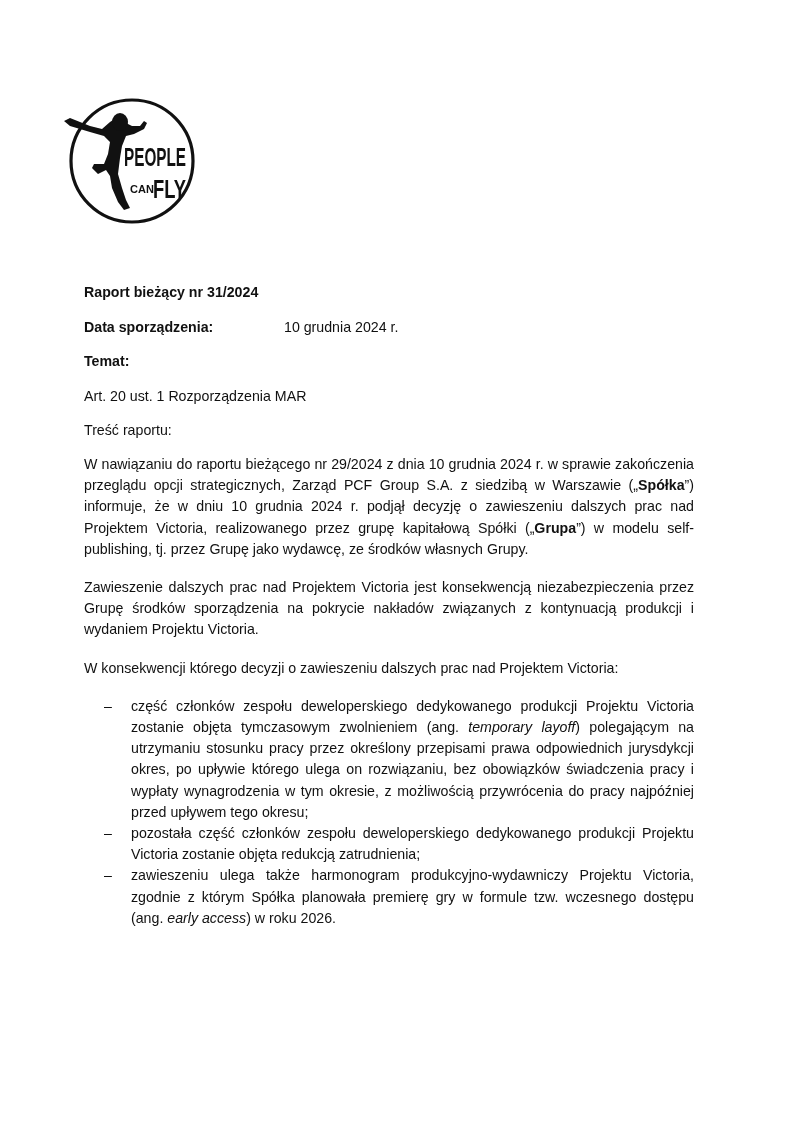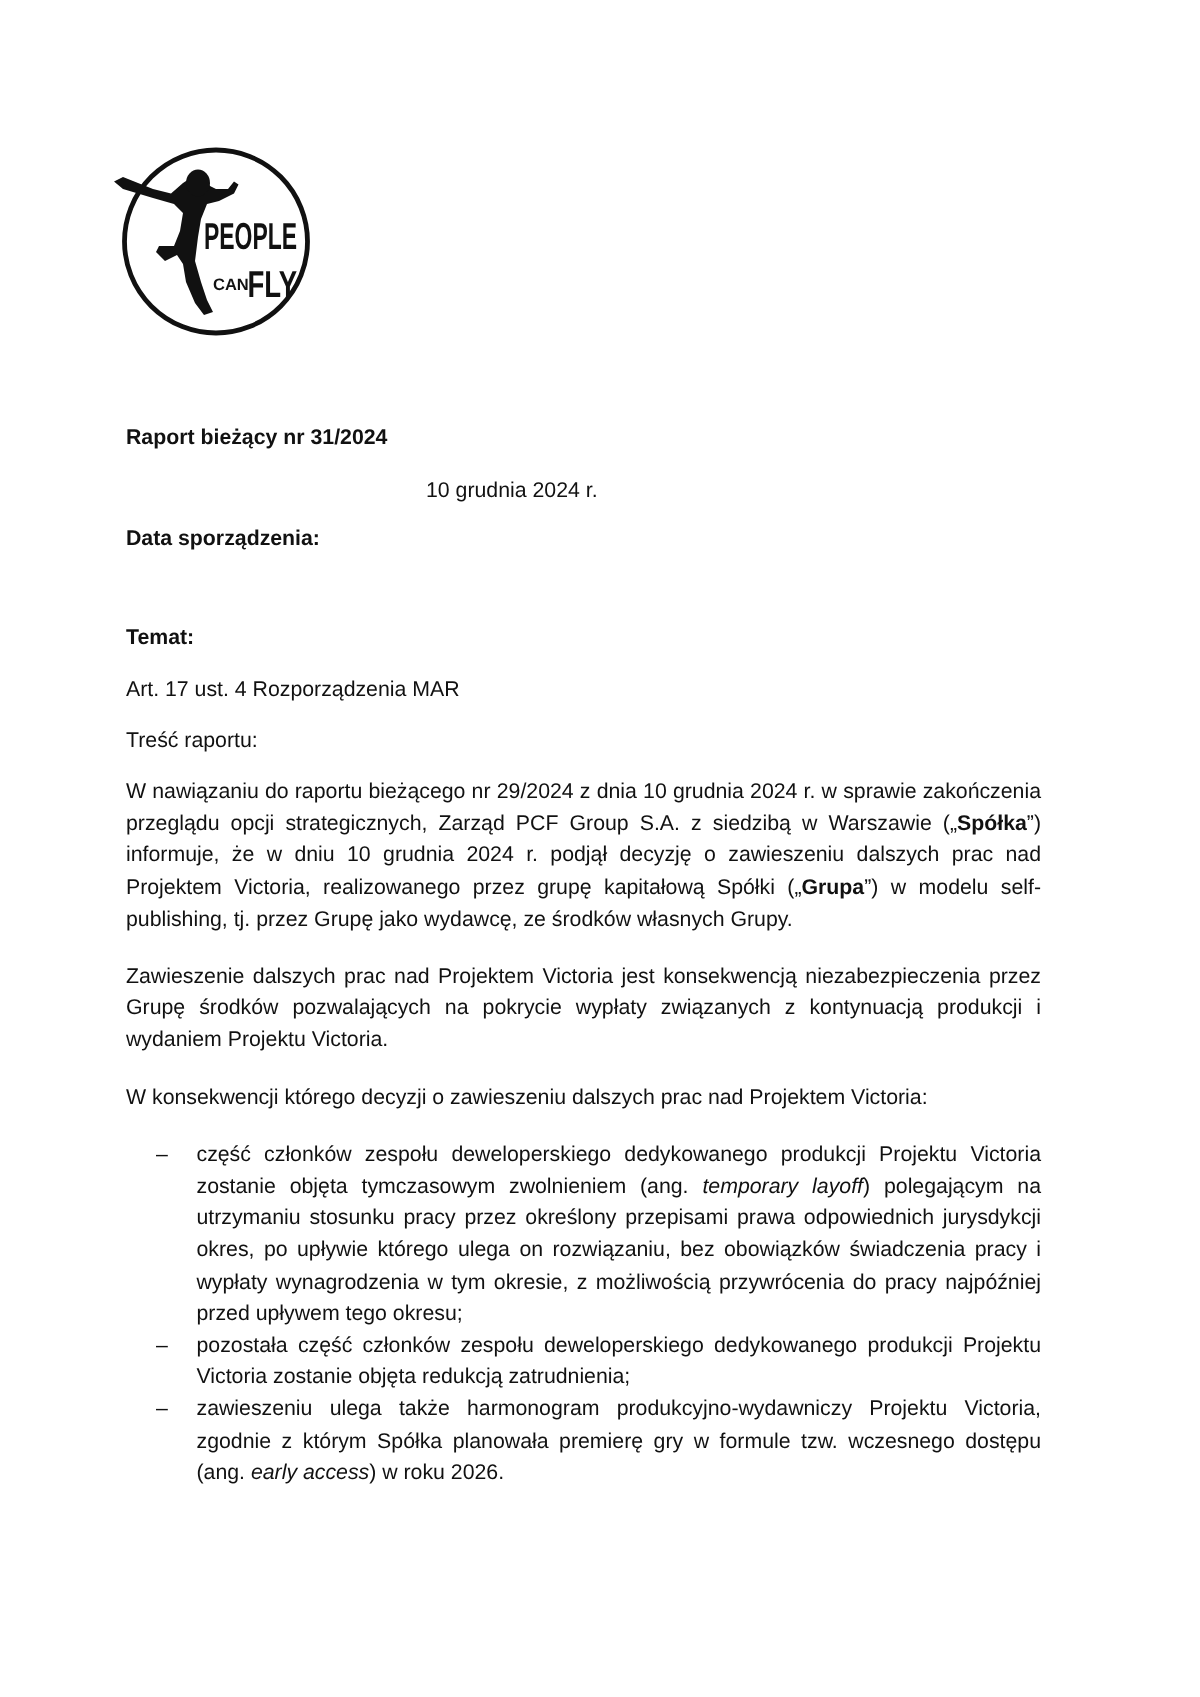--- a/index.html
+++ b/index.html
@@ -1,22 +1,22 @@
 <!DOCTYPE html>
 <html><head>
 <meta charset="utf-8">
 <style>
   html, body { margin: 0; padding: 0; background: #ffffff; }
   body { width: 800px; height: 1131px; position: relative; overflow: hidden;
          font-family: "Liberation Sans", "DejaVu Sans", sans-serif; color: #111; }
-  .logo { position: absolute; left: 72px; top: 96px; width: 136px; height: 130px; }
+  .logo { position: absolute; left: 60px; top: 96px; width: 136px; height: 130px; }
   .content { position: absolute; left: 84px; top: 282px; width: 610px; font-size: 14.2px; line-height: 21.2px; }
   .title { font-weight: bold; margin: 0 0 14px 0; }
   .meta-row { display: flex; margin-bottom: 13px; }
-  .meta-label { width: 200px; flex: none; font-weight: bold; margin-top: 32px; }
+  .meta-label { width: 200px; flex: none; font-weight: bold; }
   .meta-value { flex: 1; text-align: justify; text-align-last: left; }
   .section-h { font-weight: normal; margin: 4px 0 13px 0; }
   p { margin: 0 0 17px 0; text-align: justify; }
   ul.bullets { list-style: none; margin: 0; padding: 0 0 0 20px; }
   ul.bullets li { position: relative; padding-left: 27px; text-align: justify; margin: 0; }
   .dash { position: absolute; left: 0; top: 0; }
   b { font-weight: bold; }
   i { font-style: italic; }
 </style>
 </head>
@@ -40,28 +40,28 @@
   <div class="title">Raport bieżący nr 31/2024</div>
 
   <div class="meta-row">
     <div class="meta-label">Data sporządzenia:</div>
     <div class="meta-value">10 grudnia 2024 r.</div>
   </div>
   <div class="meta-row">
     <div class="meta-label">Temat:</div>
   </div>
   <div class="meta-row">
-    <div class="meta-value">Art. 17 ust. 4 Rozporządzenia MAR</div>
+    <div class="meta-value">Art. 20 ust. 1 Rozporządzenia MAR</div>
   </div>
 
   <div class="section-h">Treść raportu:</div>
 
   <p><span>W nawiązaniu do raportu bieżącego nr 29/2024 z dnia 10 grudnia 2024 r. w sprawie zakończenia przeglądu opcji strategicznych, Zarząd PCF Group S.A. z siedzibą w Warszawie („</span><b>Spółka</b><span>”) informuje, że w dniu 10 grudnia 2024 r. podjął decyzję o zawieszeniu dalszych prac nad Projektem Victoria, realizowanego przez grupę kapitałową Spółki („</span><b>Grupa</b><span>”) w modelu self-publishing, tj. przez Grupę jako wydawcę, ze środków własnych Grupy.</span></p>
 
-  <p>Zawieszenie dalszych prac nad Projektem Victoria jest konsekwencją niezabezpieczenia przez Grupę środków pozwalających na pokrycie wypłaty związanych z kontynuacją produkcji i wydaniem Projektu Victoria.</p>
+  <p>Zawieszenie dalszych prac nad Projektem Victoria jest konsekwencją niezabezpieczenia przez Grupę środków sporządzenia na pokrycie nakładów związanych z kontynuacją produkcji i wydaniem Projektu Victoria.</p>
 
   <p>W konsekwencji którego decyzji o zawieszeniu dalszych prac nad Projektem Victoria:</p>
 
   <ul class="bullets">
     <li>
       <span class="dash">–</span>
       <span>część członków zespołu deweloperskiego dedykowanego produkcji Projektu Victoria zostanie objęta tymczasowym zwolnieniem (ang. </span><i>temporary layoff</i><span>) polegającym na utrzymaniu stosunku pracy przez określony przepisami prawa odpowiednich jurysdykcji okres, po upływie którego ulega on rozwiązaniu, bez obowiązków świadczenia pracy i wypłaty wynagrodzenia w tym okresie, z możliwością przywrócenia do pracy najpóźniej przed upływem tego okresu;</span>
     </li>
     <li>
       <span class="dash">–</span>

